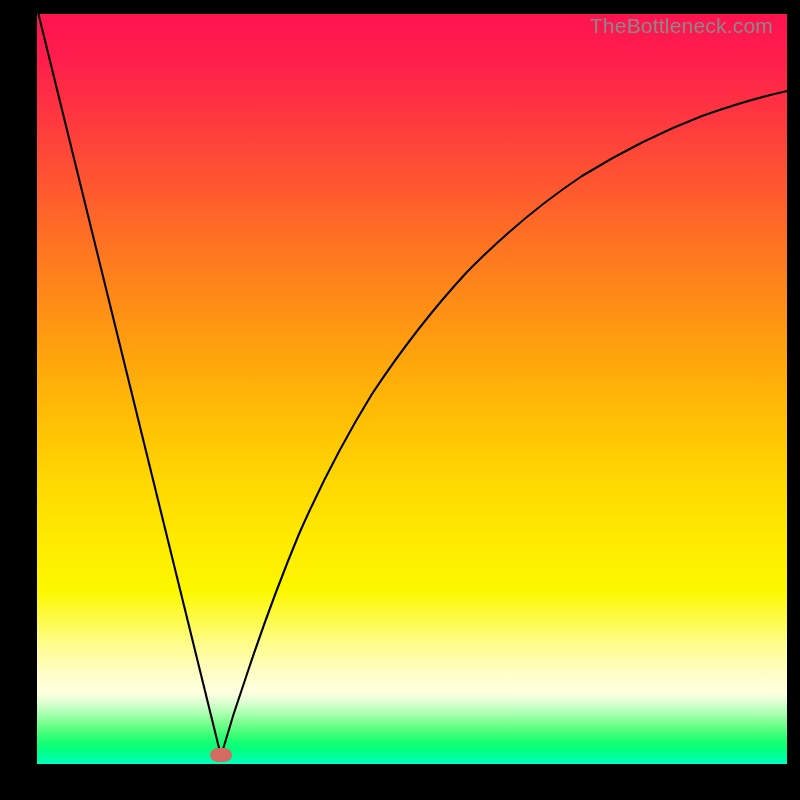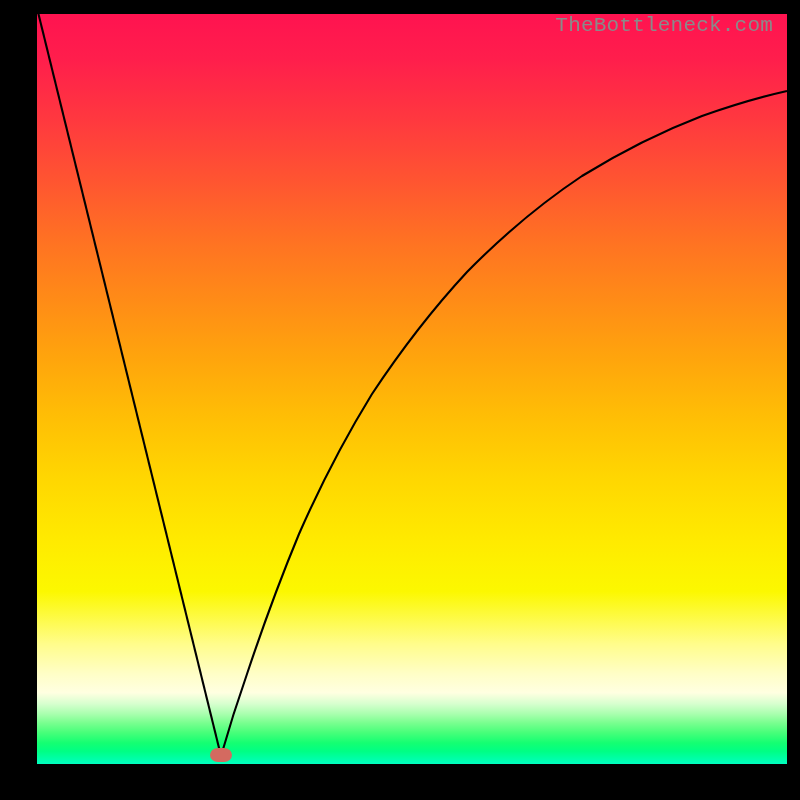--- a/index.html
+++ b/index.html
@@ -9,21 +9,20 @@
     height: 800px;
     overflow: hidden;
     background: #000;
     font-family: Arial, Helvetica, sans-serif;
   }
   .frame {
     position: relative;
     width: 800px;
     height: 800px;
     background: #000;
-    font-family: Liberation Mono, monospace;
   }
   .plot {
     position: absolute;
     left: 37px;
     top: 14px;
     width: 750px;
     height: 750px;
     background: linear-gradient(to bottom,
       #ff1350 0%,
       #ff1e4c 6%,

